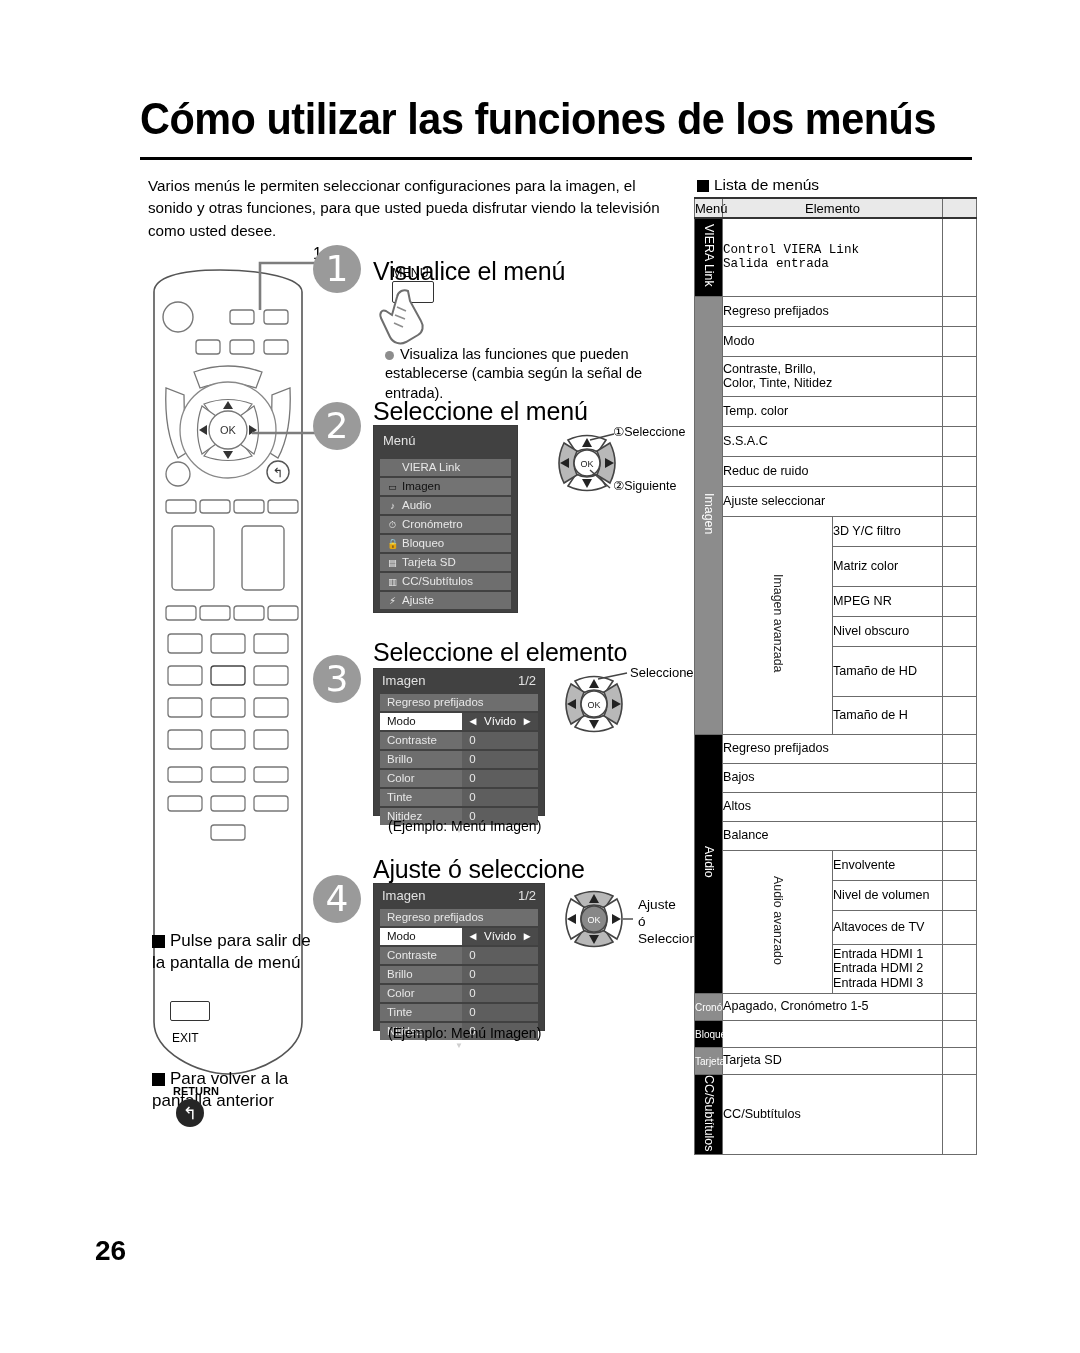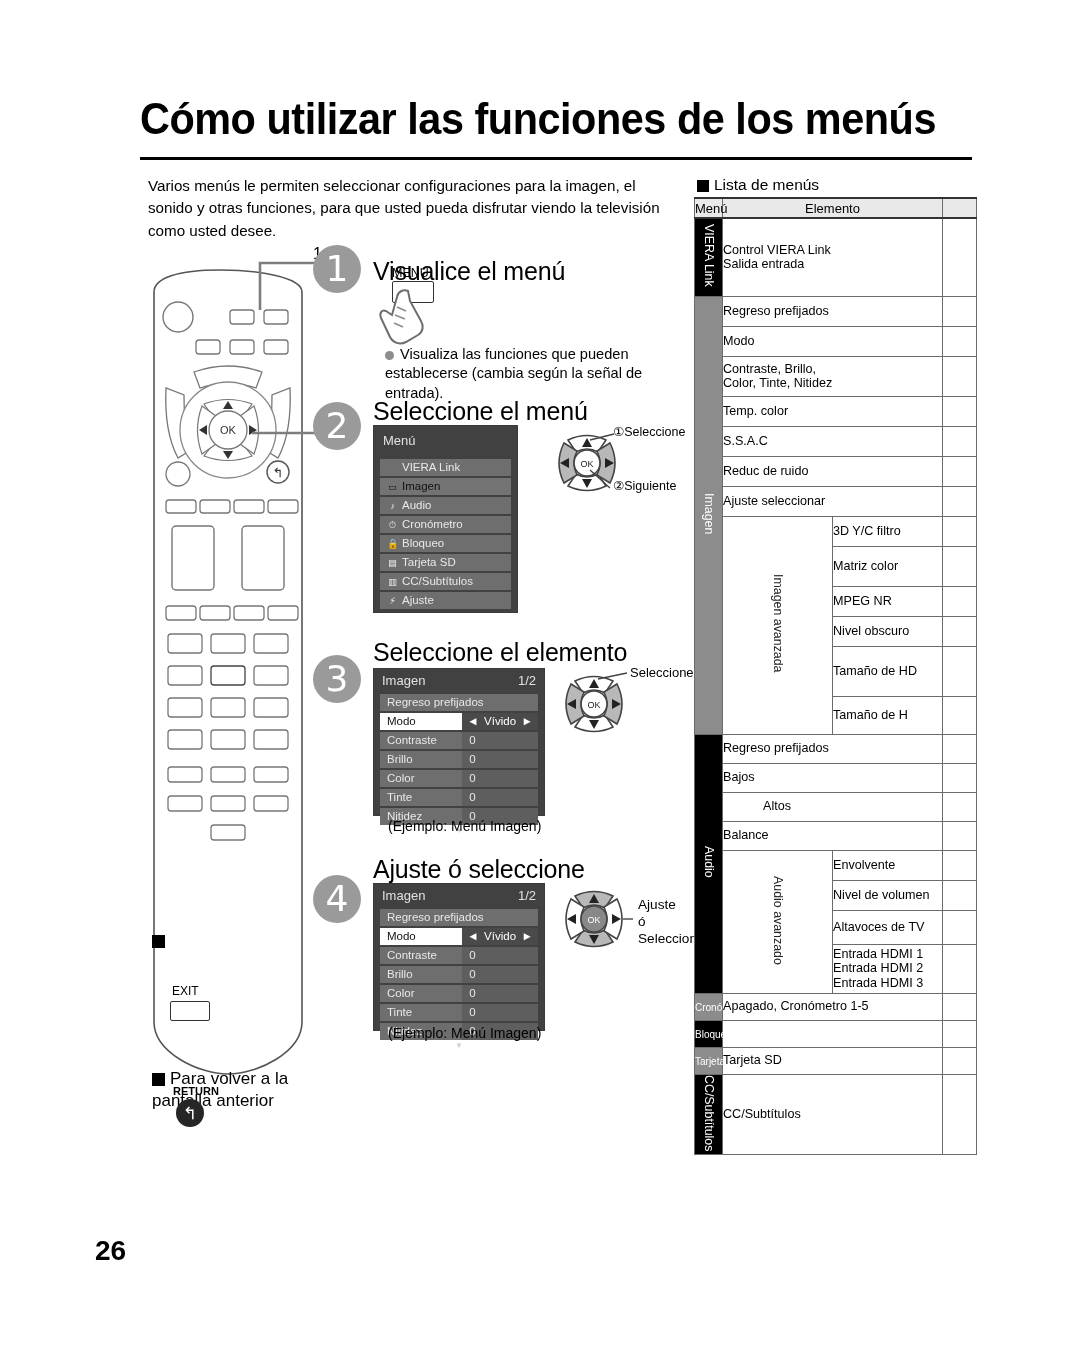--- a/index.html
+++ b/index.html
@@ -400,23 +400,23 @@
   <text x="39" y="43" font-size="9" text-anchor="middle" font-family="Liberation Sans, sans-serif" fill="#fff">OK</text>
   <path d="M68 39 L80 39" stroke="#444" stroke-width="1.4" fill="none"></path>
 </svg>
 <div class="abs" style="left:638px;top:897px;font-size:13.6px;line-height:1.24;white-space:nowrap;">
   <div>Ajuste</div>
   <div>ó</div>
   <div>Seleccione</div>
 </div>
 
 <div class="abs" style="left:152px;top:930px;width:170px;font-size:17px;line-height:1.27;">
-  <span class="sq-bullet"></span>
-</div>
-<div class="abs" style="left:172px;top:984px;font-size:12px;">EXIT</div>
+  <span class="sq-bullet"></span><span>Pulse para salir de la pantalla de menú</span>
+</div>
+<div class="abs" style="left:172px;top:1031px;font-size:12px;">EXIT</div>
 <div class="abs" style="left:170px;top:1001px;width:38px;height:18px;border:1.6px solid #333;border-radius:2px;"></div>
 
 <div class="abs" style="left:152px;top:1068px;width:180px;font-size:17px;line-height:1.27;">
   <span class="sq-bullet"></span><span>Para volver a la pantalla anterior</span>
 </div>
 <div class="abs" style="left:173px;top:1085px;font-size:11px;font-weight:bold;">RETURN</div>
 <div class="abs" style="left:176px;top:1099px;width:28px;height:28px;border-radius:50%;background:#262626;color:#fff;font-size:17px;line-height:28px;text-align:center;font-family:'DejaVu Sans',sans-serif;">↰</div>
 
 <div class="abs" id="menu-list-head">
   <span class="sq-bullet" style="width:12px;height:12px;"></span><span>Lista de menús</span>
@@ -425,21 +425,21 @@
   <thead>
     <tr>
       <th class="hdr" style="width:28px;">Menú</th>
       <th class="hdr" style="width:220px;" colspan="2">Elemento</th>
       <th class="hdr" style="width:34px;"></th>
     </tr>
   </thead>
   <tbody id="mtable-body">
       <tr>
         <td class="catcell cat-black" rowspan="1"><span class="vlabel">VIERA Link</span></td>
-        <td class="elem" colspan="2" style="height: 78px;">
+        <td class="elem" colspan="2" style="height: 78px; font-family: Liberation Mono, monospace;">
           <div>Control VIERA Link</div>
           <div>Salida entrada</div>
         </td>
         <td class="blankcol"></td>
       </tr>
       <tr>
         <td class="catcell cat-gray" rowspan="13"><span class="vlabel">Imagen</span></td>
         <td class="elem" colspan="2" style="height: 30px;">
           <div>Regreso prefijados</div>
         </td>
@@ -526,21 +526,21 @@
         </td>
         <td class="blankcol"></td>
       </tr>
       <tr>
         <td class="elem" colspan="2" style="height: 29px;">
           <div>Bajos</div>
         </td>
         <td class="blankcol"></td>
       </tr>
       <tr>
-        <td class="elem" colspan="2" style="height: 29px; padding-left: 40px;">
+        <td class="elem" colspan="2" style="height: 29px;">
           <div>Altos</div>
         </td>
         <td class="blankcol"></td>
       </tr>
       <tr>
         <td class="elem" colspan="2" style="height: 29px;">
           <div>Balance</div>
         </td>
         <td class="blankcol"></td>
       </tr>

